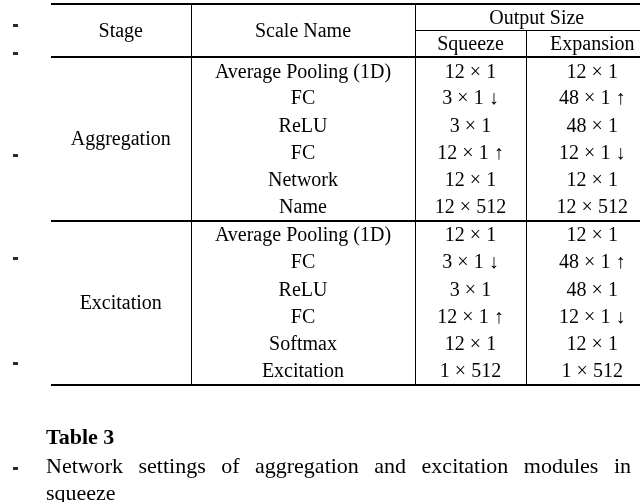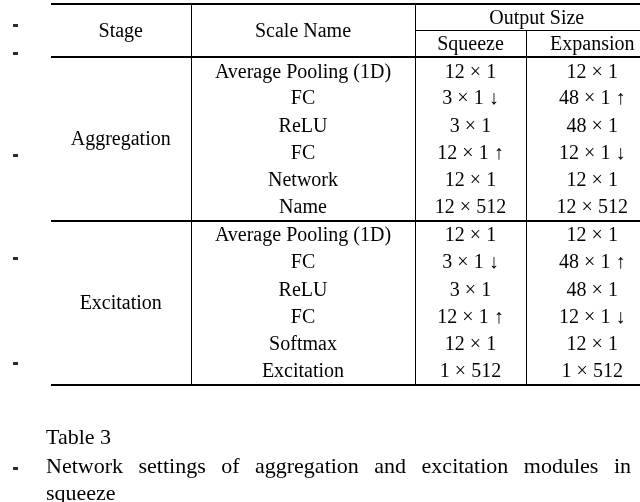--- a/index.html
+++ b/index.html
@@ -48,21 +48,21 @@
   th.v-sep, td.v-sep { border-right: 1.5px solid #000; }
   th.output-size     { border-bottom: 1.5px solid #000; }
   thead              { border-bottom: 2px solid #000; }
   tbody.block-2      { border-top: 2px solid #000; }
 
   
   .caption {
     position: absolute; left: 33px; top: 424px; width: 585px;
     font-size: 22px;
   }
-  .caption-title { font-weight: normal; line-height: 26px; }
+  .caption-title { font-weight: bold; line-height: 26px; }
   .caption-line {
     line-height: 27px;
     text-align: justify;
     text-align-last: justify;
     margin-top: 2px;
   }
 </style>
 </head>
 <body>
 

